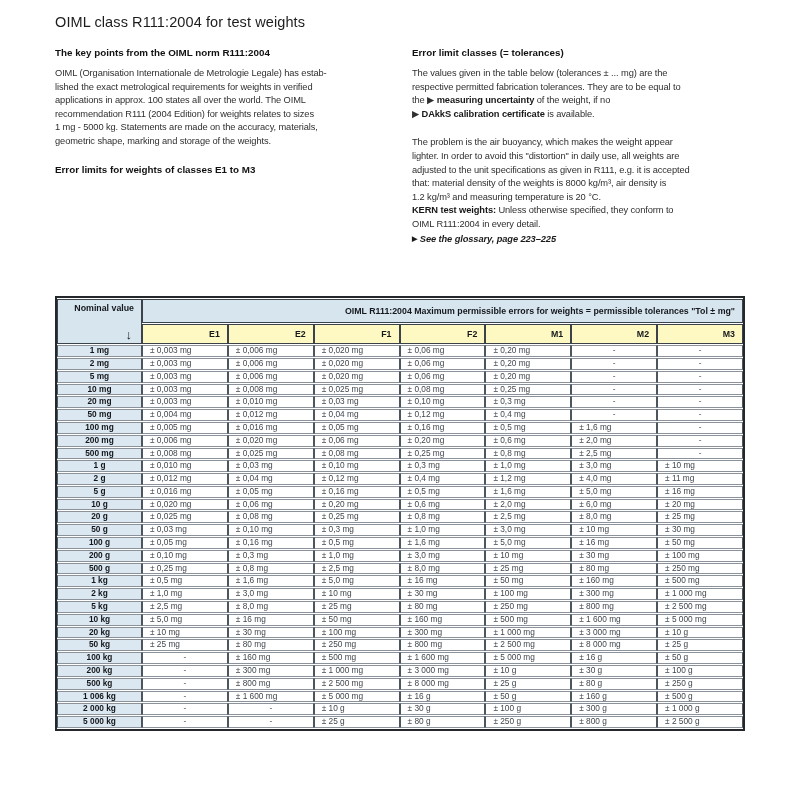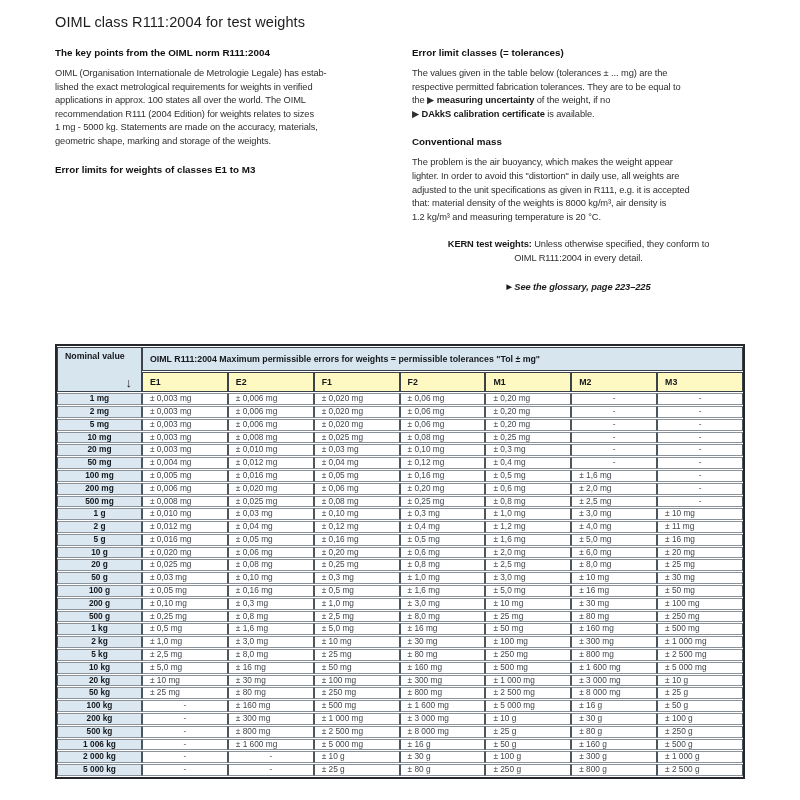--- a/index.html
+++ b/index.html
@@ -3,29 +3,29 @@
 <meta charset="utf-8">
 <style>
   html,body{margin:0;padding:0;background:#ffffff;}
   body{width:800px;height:800px;font-family:"Liberation Sans",sans-serif;color:#232323;overflow:hidden;}
   .page{padding:10px 55px 0 55px;}
   h1{font-size:14.5px;font-weight:400;color:#1c1c1c;margin:4px 0 17px 0;letter-spacing:.1px;}
   .columns{display:grid;grid-template-columns:1fr 1fr;column-gap:24px;align-items:start;}
   .section + .section{margin-top:15px;}
   h3{font-size:9.8px;font-weight:700;color:#121212;margin:0 0 9px 0;}
   p{font-size:9.3px;line-height:13.6px;letter-spacing:-0.1px;margin:0;color:#2f2f2f;white-space:pre-line;}
-  p + p{margin-top:14px;text-align:center;}
+  p + p{}
   .glossary{font-weight:700;font-style:italic;color:#1a1a1a;}
   .tri{font-size:7px;font-style:normal;vertical-align:1px;}
   strong{color:#171717;}
 
   table{width:100%;table-layout:fixed;border-collapse:separate;border-spacing:0 1.5px;
         border:2px solid #24282d;margin-top:50px;background:#fff;}
   col.c0{width:85px;}
-  thead th{background:#d7e5ef;text-align:left;font-size:8.8px;color:#15181c;
+  thead th{background:#d7e5ef;text-align:right;font-size:8.8px;color:#15181c;
            border:1px solid #3c4249;padding:3px 7px;font-weight:700;}
   th.span{vertical-align:middle;height:16px;}
   th.nominal{vertical-align:top;}
   .nomwrap{display:flex;flex-direction:column;justify-content:space-between;height:37px;}
   .arrow{align-self:flex-end;font-size:13px;font-weight:800;line-height:10px;padding-right:2px;}
   tr.classrow th{background:#fef9c3;}
   tbody td{border:1px solid #8b929a;border-left-color:#4d555d;border-right-color:#4d555d;
            font-size:8.3px;line-height:7.8px;padding:1px 7px;color:#41474d;vertical-align:middle;
            overflow:hidden;white-space:nowrap;}
   td.label{background:#dbe8f2;text-align:center;font-weight:700;color:#14171a;}
@@ -55,21 +55,20 @@
 
     <div class="col">
       <div class="section">
         <h3>Error limit classes (= tolerances)</h3>
         <p><span>The values given in the table below (tolerances ± ... mg) are the
 respective permitted fabrication tolerances. They are to be equal to
 the ▶ </span><strong>measuring uncertainty</strong><span> of the weight, if no
 ▶ </span><strong>DAkkS calibration certificate</strong><span> is available.</span></p>
       </div>
       <div class="section">
-        <h3>Conventional mass</h3>
         <p>The problem is the air buoyancy, which makes the weight appear
 lighter. In order to avoid this "distortion" in daily use, all weights are
 adjusted to the unit specifications as given in R111, e.g. it is accepted
 that: material density of the weights is 8000 kg/m³, air density is
 1.2 kg/m³ and measuring temperature is 20 °C.</p>
         <p><strong>KERN test weights:</strong><span> Unless otherwise specified, they conform to
 OIML R111:2004 in every detail.</span></p>
         <p class="glossary"><span class="tri">▶</span> <span>See the glossary, page 223–225</span></p>
       </div>
     </div>

